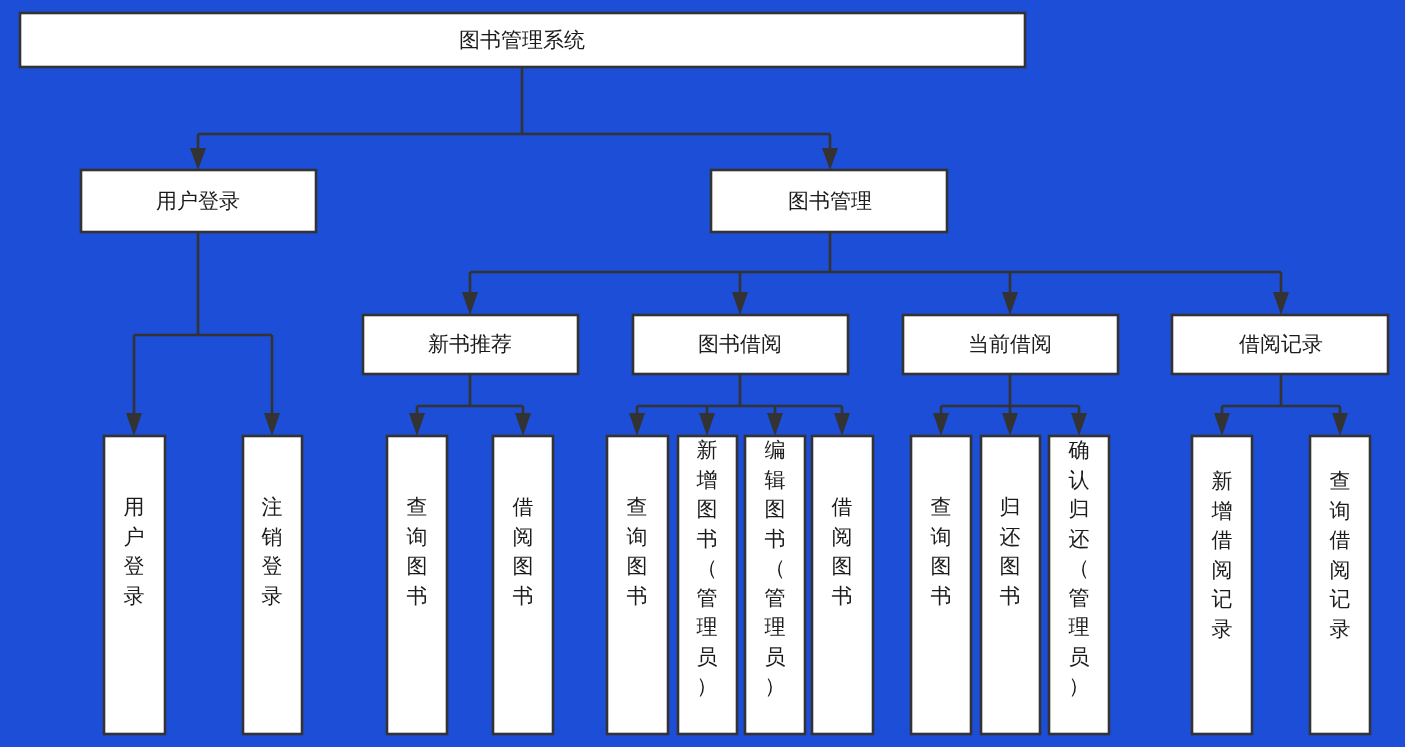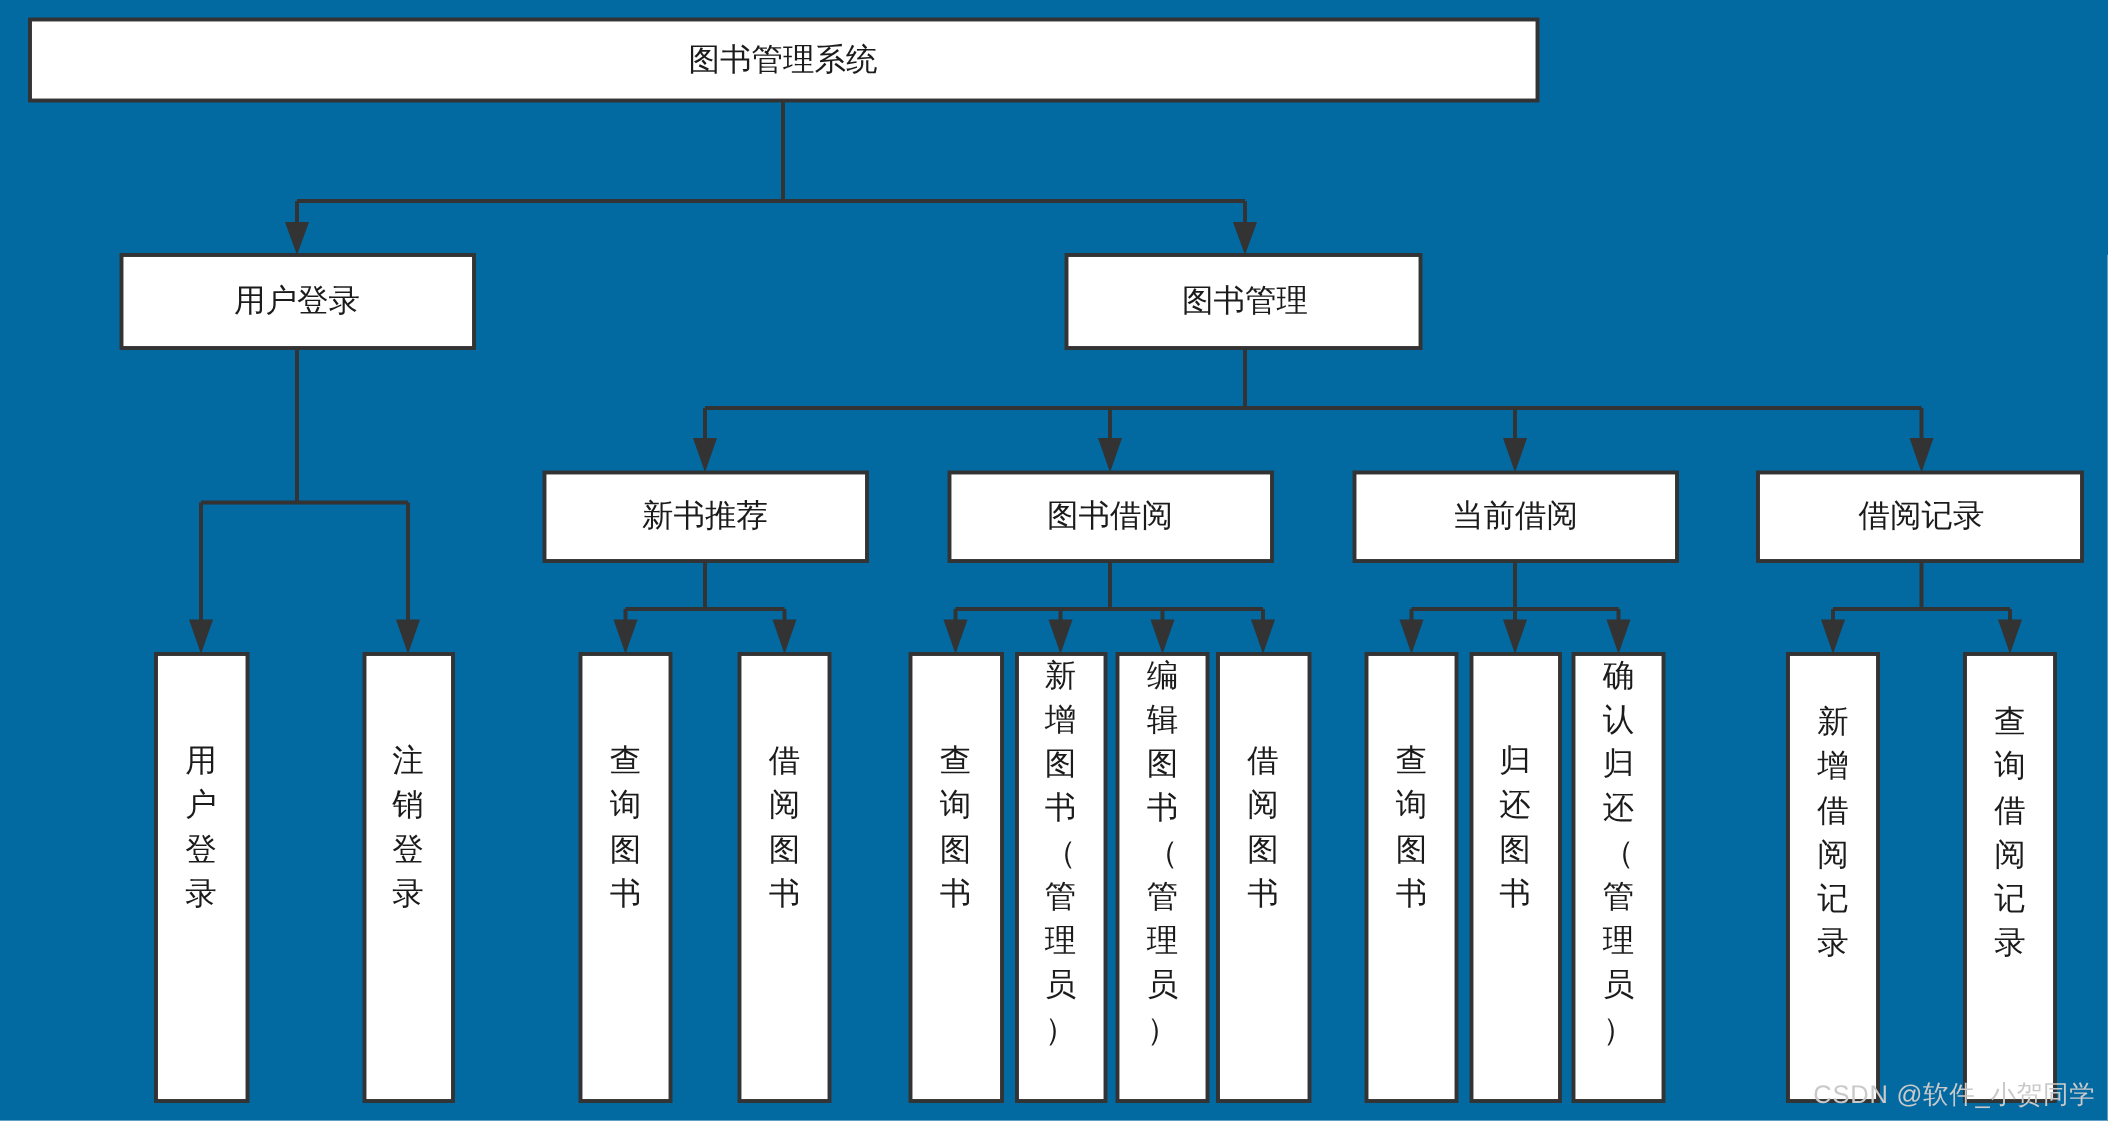--- a/index.html
+++ b/index.html
@@ -10,21 +10,21 @@
   body {
     width: 1405px;
     height: 747px;
     overflow: hidden;
     font-family: "Liberation Sans", "DejaVu Sans", sans-serif;
   }
   #diagram-root {
     position: relative;
     width: 1405px;
     height: 747px;
-    background: #0369a1;
+    background: #1d4ed8;
   }
   svg.diagram {
     position: absolute;
     top: 0;
     left: 0;
     width: 1405px;
     height: 747px;
     display: block;
   }
   .node-box {
@@ -232,15 +232,14 @@
       <text class="node-label-vert" x="1222" y="488"><tspan x="1222" y="488">新</tspan><tspan x="1222" y="517.5">增</tspan><tspan x="1222" y="547">借</tspan><tspan x="1222" y="576.5">阅</tspan><tspan x="1222" y="606">记</tspan><tspan x="1222" y="635.5">录</tspan></text>
     </g>
 
     <g>
       <rect class="node-box" x="1310" y="436" width="60" height="298"></rect>
       <text class="node-label-vert" x="1340" y="488"><tspan x="1340" y="488">查</tspan><tspan x="1340" y="517.5">询</tspan><tspan x="1340" y="547">借</tspan><tspan x="1340" y="576.5">阅</tspan><tspan x="1340" y="606">记</tspan><tspan x="1340" y="635.5">录</tspan></text>
     </g>
 
   </svg>
 
-  <div class="watermark">CSDN @软件_小贺同学</div>
 
 </div>
 
 </body></html>

